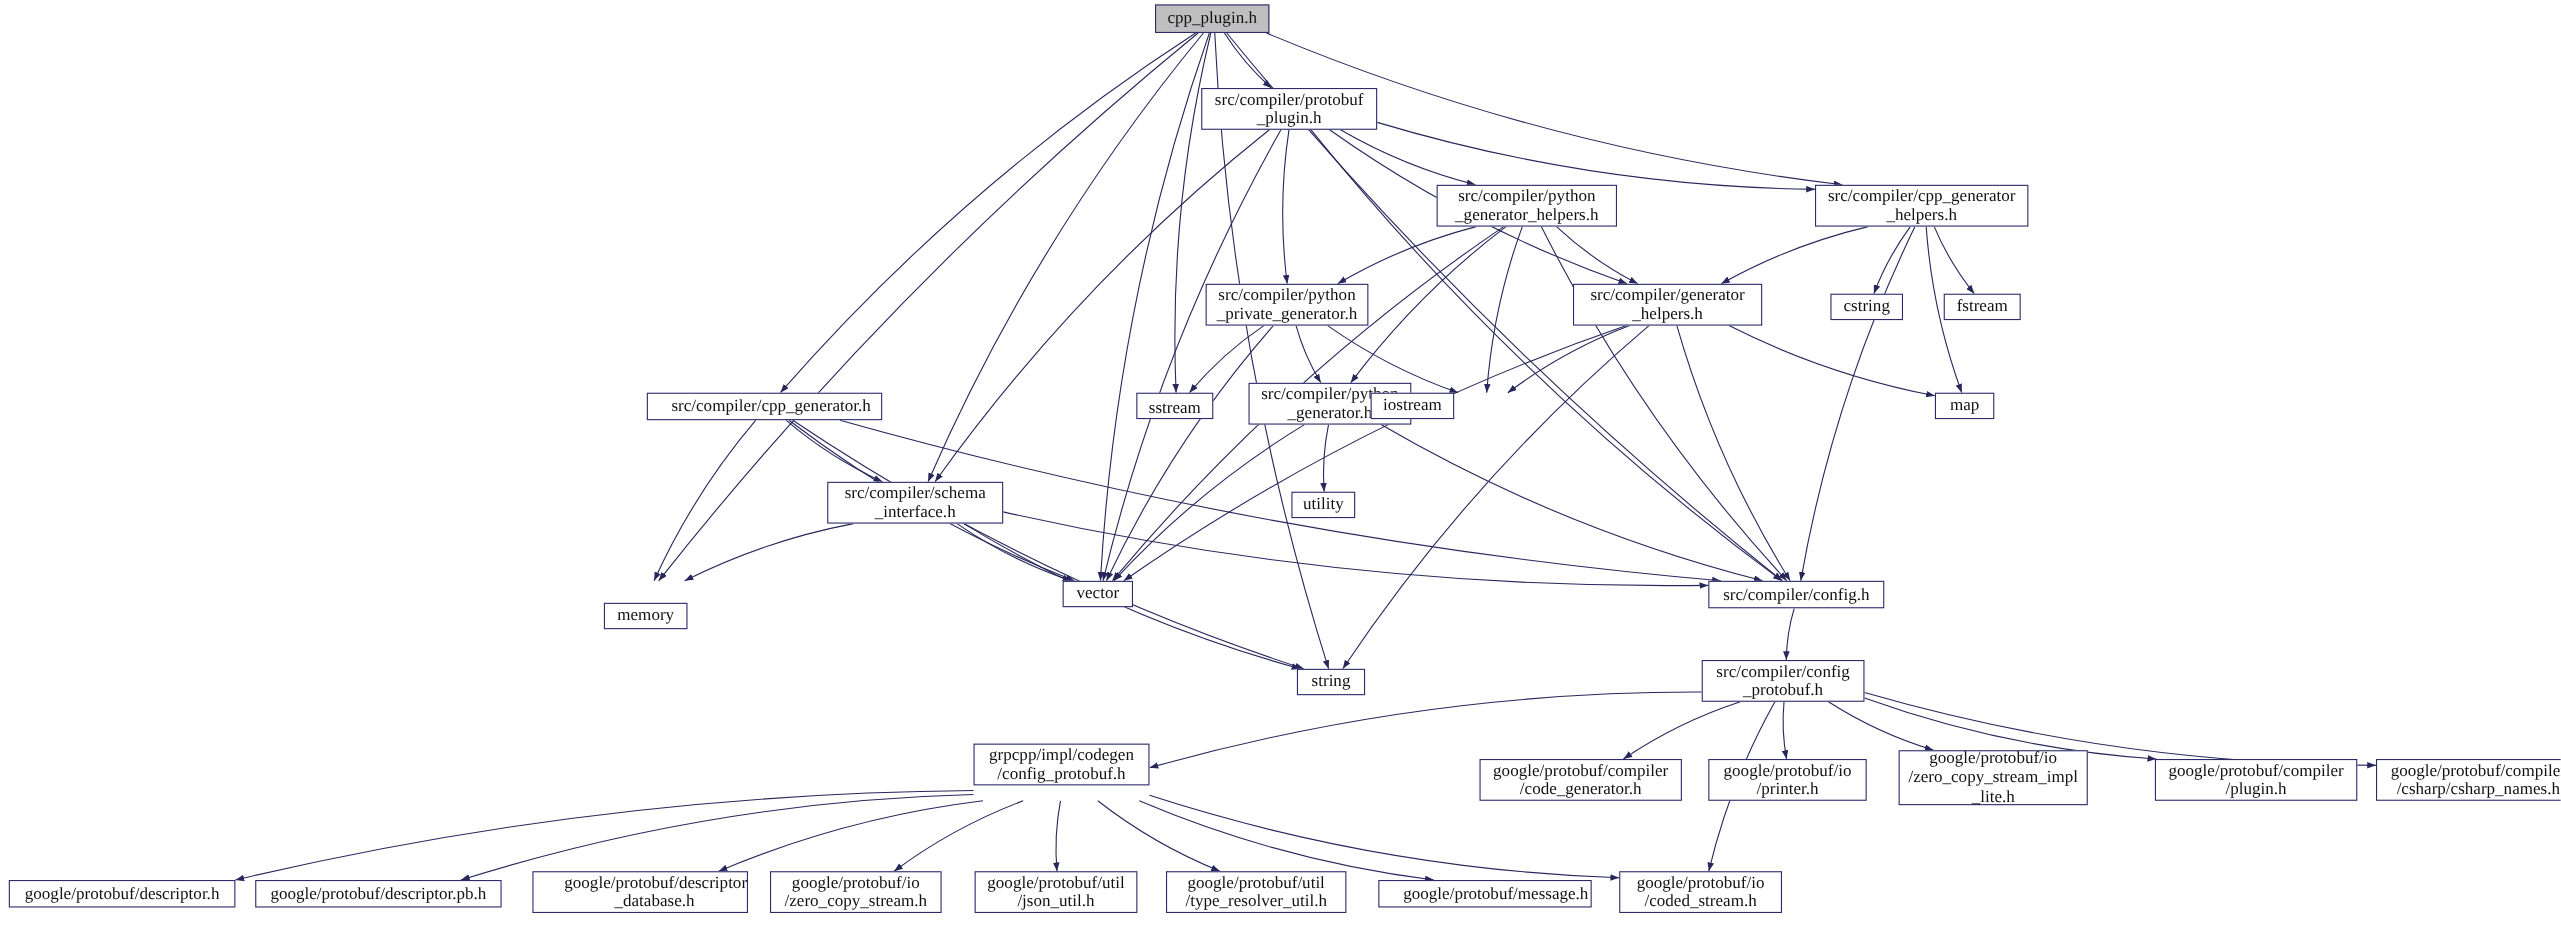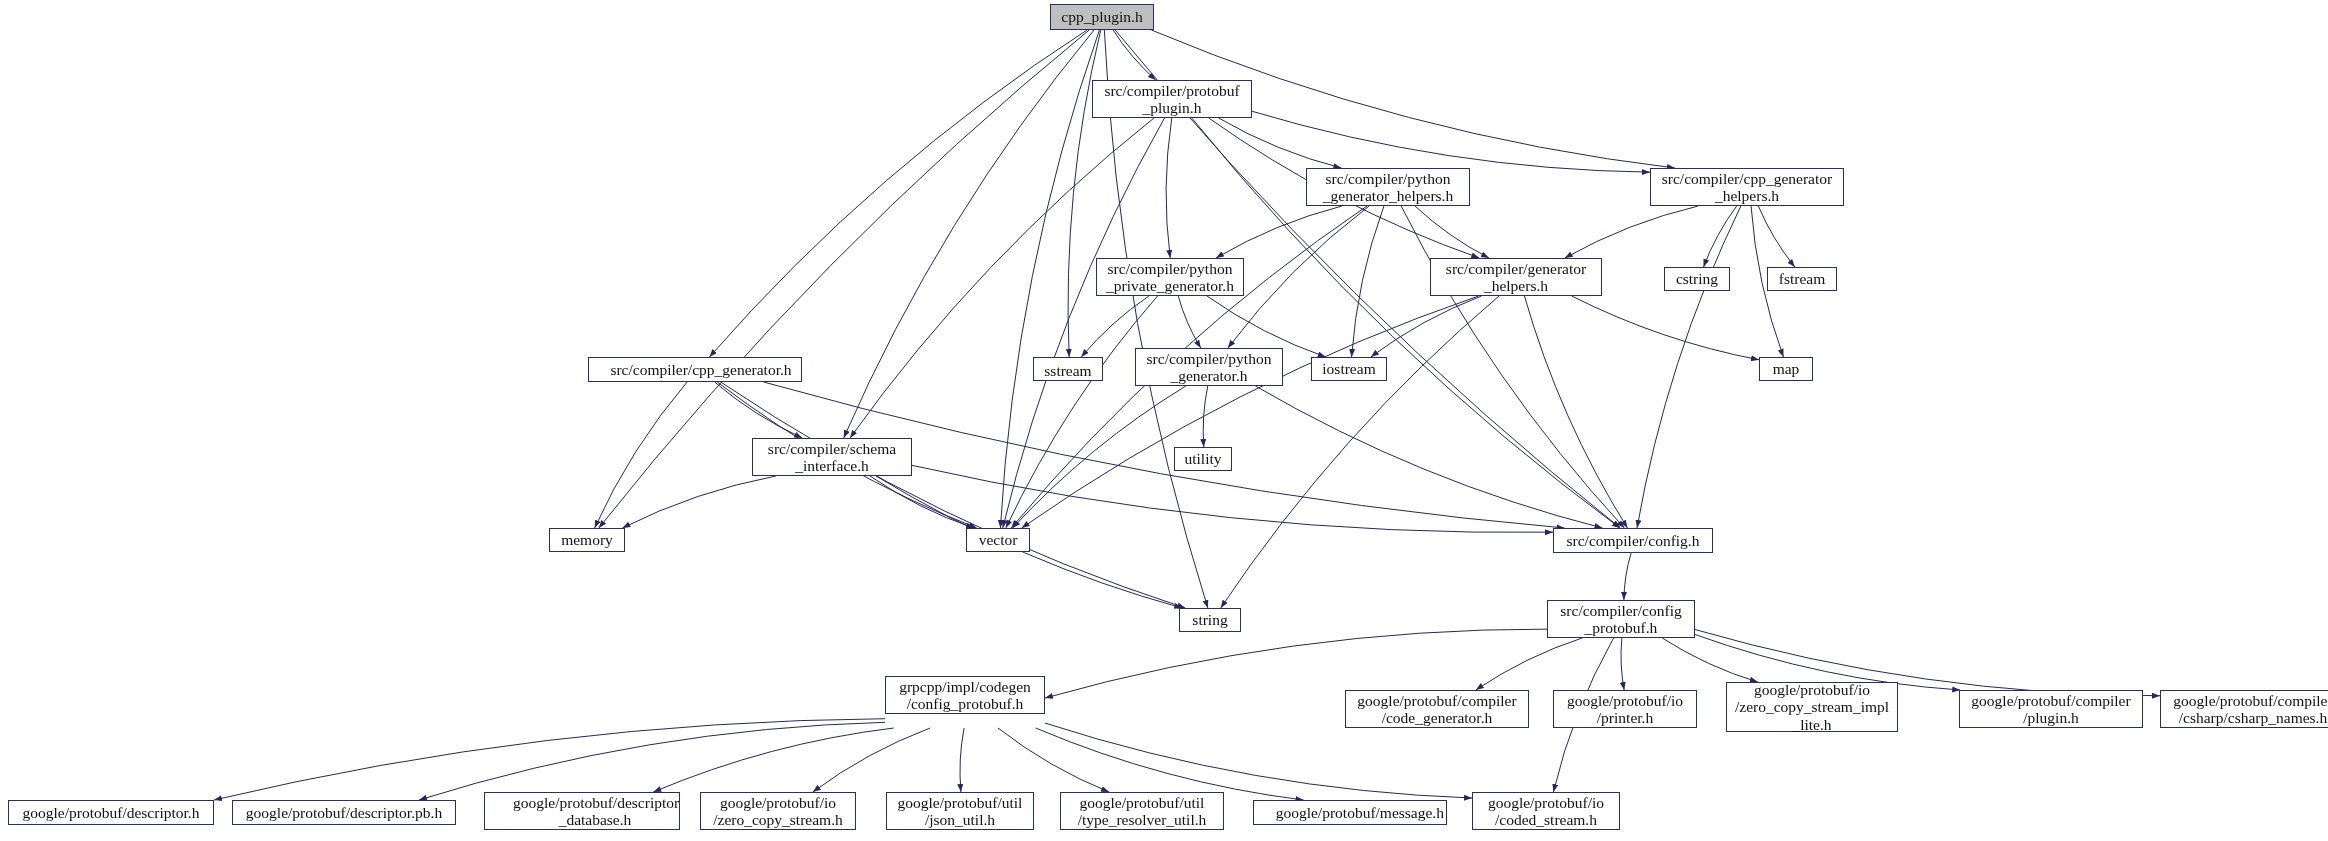--- a/index.html
+++ b/index.html
@@ -131,26 +131,26 @@
     <div class="node" style="left: 1096px; top: 258px; width: 148px; height: 38px;"><span>src/compiler/python
 _private_generator.h</span></div>
     <div class="node" style="left: 1430px; top: 258px; width: 172px; height: 38px;"><span>src/compiler/generator
 _helpers.h</span></div>
     <div class="node" style="left: 1664px; top: 267px; width: 66px; height: 24px;"><span>cstring</span></div>
     <div class="node" style="left: 1767px; top: 267px; width: 70px; height: 24px;"><span>fstream</span></div>
     <div class="node" style="left: 588px; top: 357px; width: 214px; height: 25px; padding-left: 14px;"><span>src/compiler/cpp_generator.h</span></div>
     <div class="node" style="left: 1033px; top: 357px; width: 70px; height: 24px; align-items: flex-end;"><span>sstream</span></div>
     <div class="node" style="left: 1135px; top: 348px; width: 148px; height: 38px;"><span>src/compiler/python
 _generator.h</span></div>
-    <div class="node" style="left: 1311px; top: 357px; width: 76px; height: 24px; text-align: center;"><span>iostream</span></div>
+    <div class="node" style="left: 1246px; top: 357px; width: 76px; height: 24px; text-align: center;"><span>iostream</span></div>
     <div class="node" style="left: 1759px; top: 357px; width: 54px; height: 24px;"><span>map</span></div>
     <div class="node" style="left: 752px; top: 438px; width: 160px; height: 38px;"><span>src/compiler/schema
 _interface.h</span></div>
     <div class="node" style="left: 1174px; top: 447px; width: 58px; height: 24px;"><span>utility</span></div>
-    <div class="node" style="left: 549px; top: 528px; width: 76px; height: 24px;"><span>memory</span></div>
+    <div class="node" style="left: 549px; top: 548px; width: 76px; height: 24px;"><span>memory</span></div>
     <div class="node" style="left: 966px; top: 528px; width: 64px; height: 24px;"><span>vector</span></div>
     <div class="node" style="left: 1553px; top: 528px; width: 160px; height: 25px;"><span>src/compiler/config.h</span></div>
     <div class="node" style="left: 1179px; top: 608px; width: 62px; height: 24px;"><span>string</span></div>
     <div class="node" style="left: 1547px; top: 600px; width: 148px; height: 38px; justify-content: center;"><span>src/compiler/config
 _protobuf.h</span></div>
     <div class="node" style="left: 885px; top: 676px; width: 160px; height: 38px;"><span>grpcpp/impl/codegen
 /config_protobuf.h</span></div>
     <div class="node" style="left: 1345px; top: 690px; width: 184px; height: 38px;"><span>google/protobuf/compiler
 /code_generator.h</span></div>
     <div class="node" style="left: 1553px; top: 690px; width: 144px; height: 38px;"><span>google/protobuf/io

